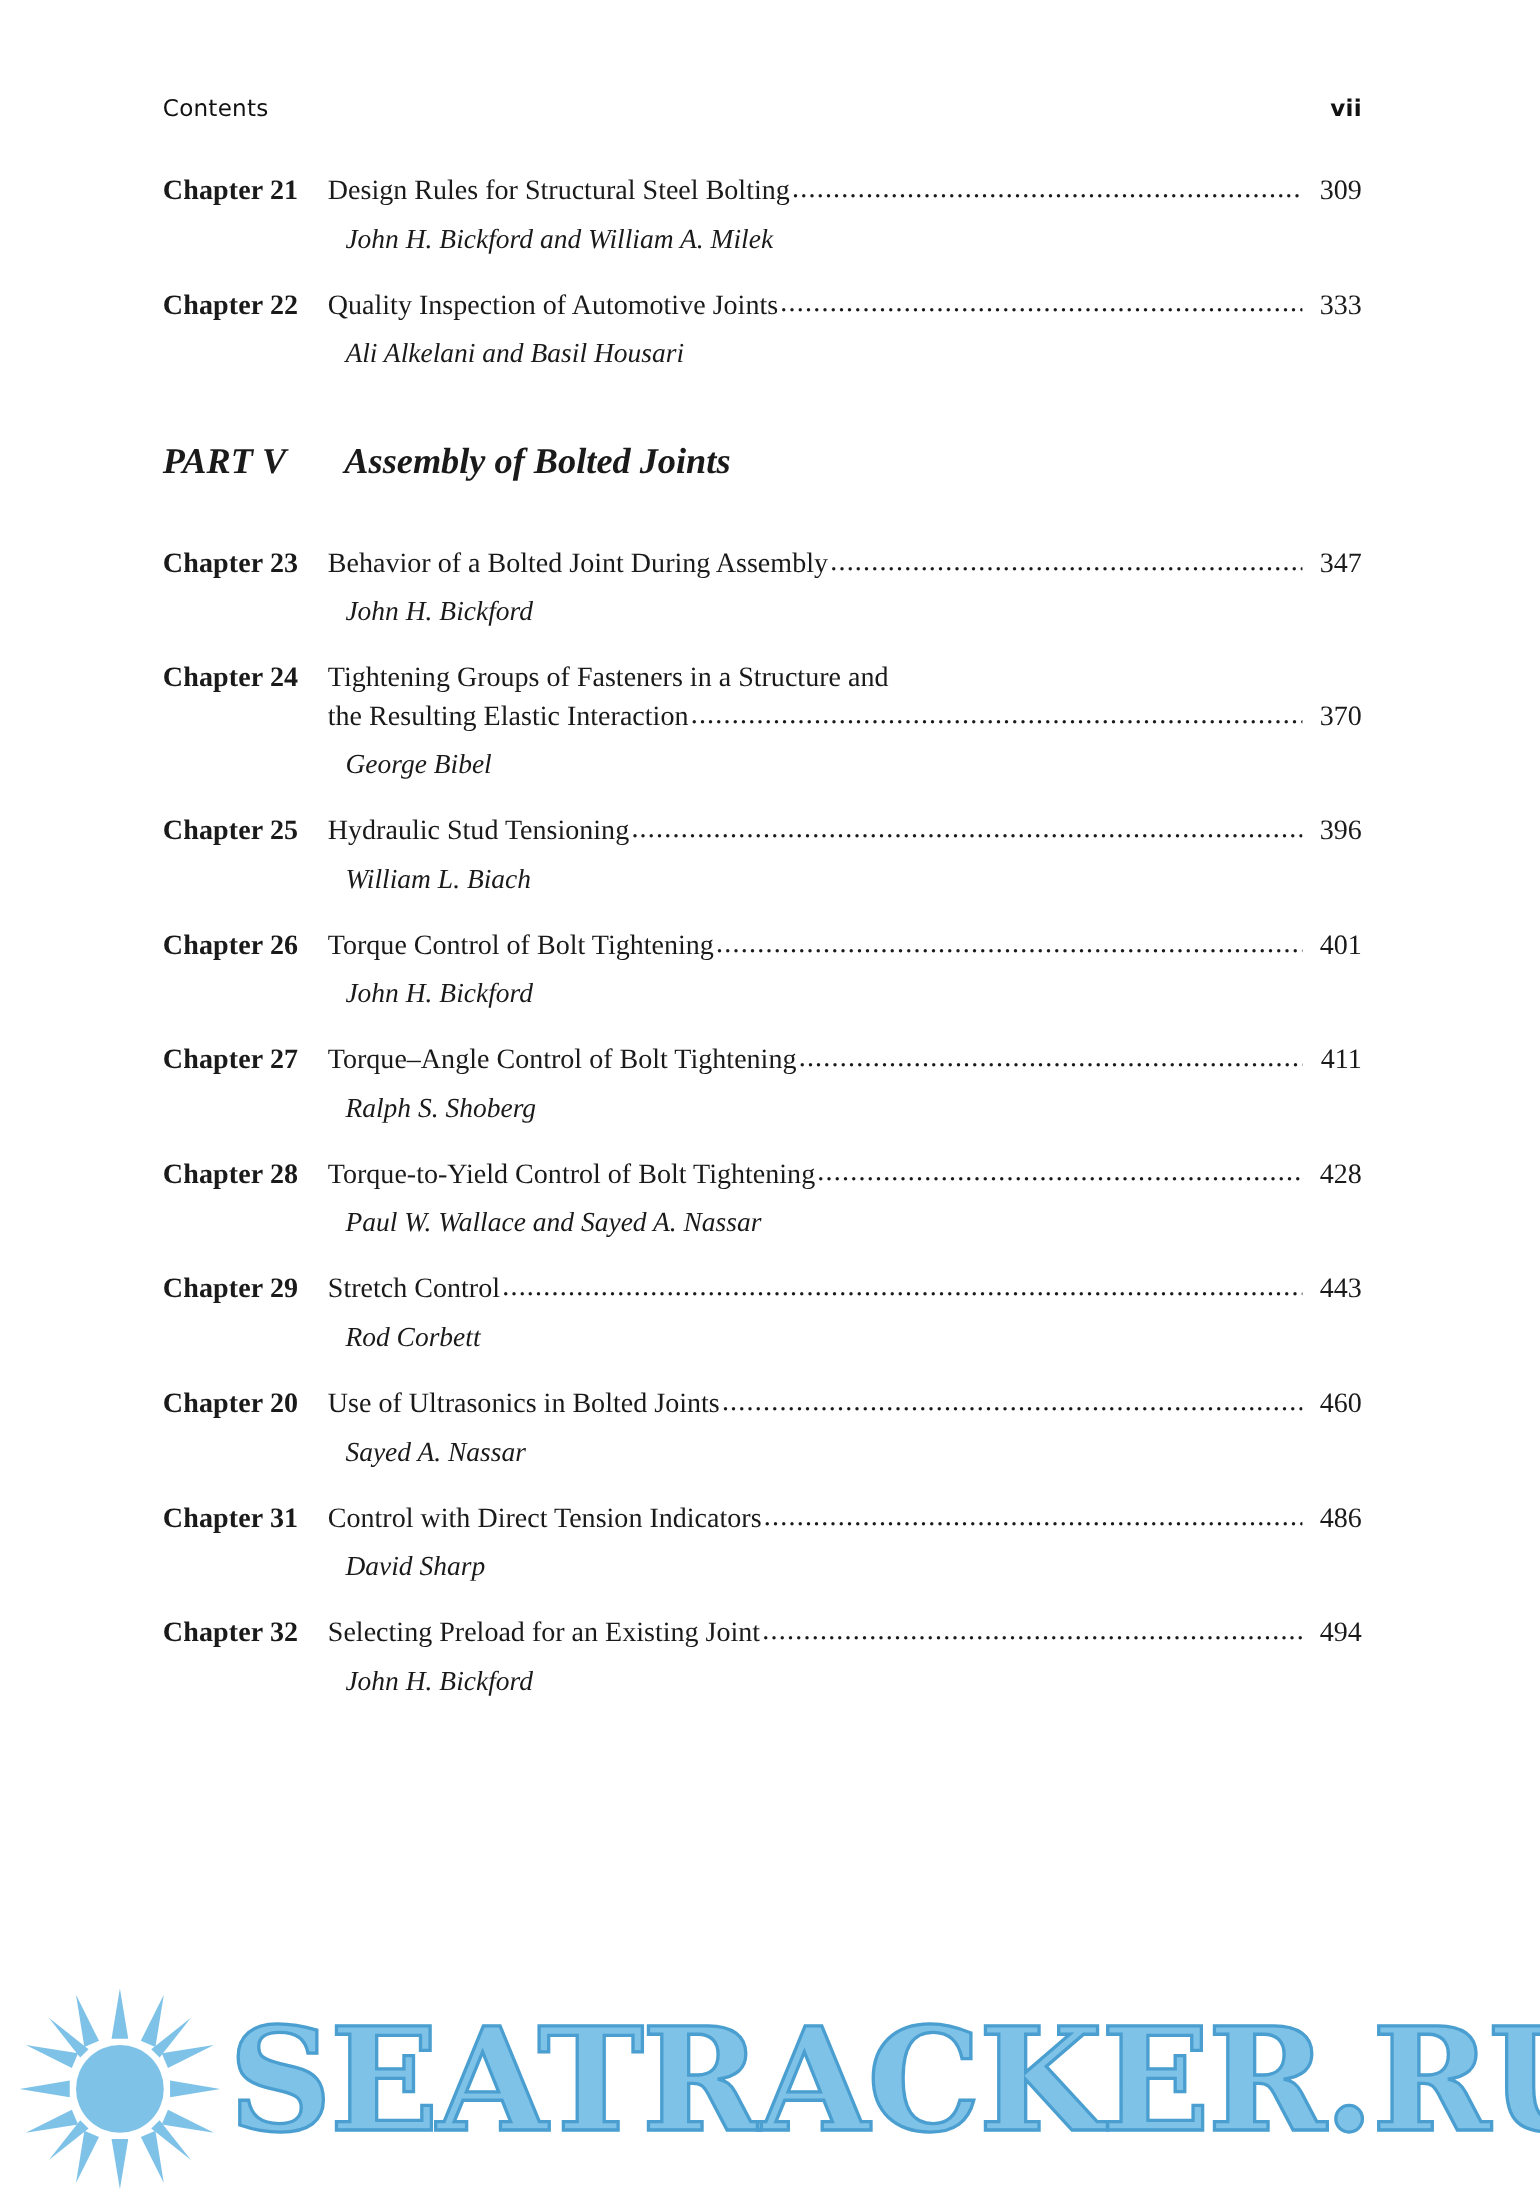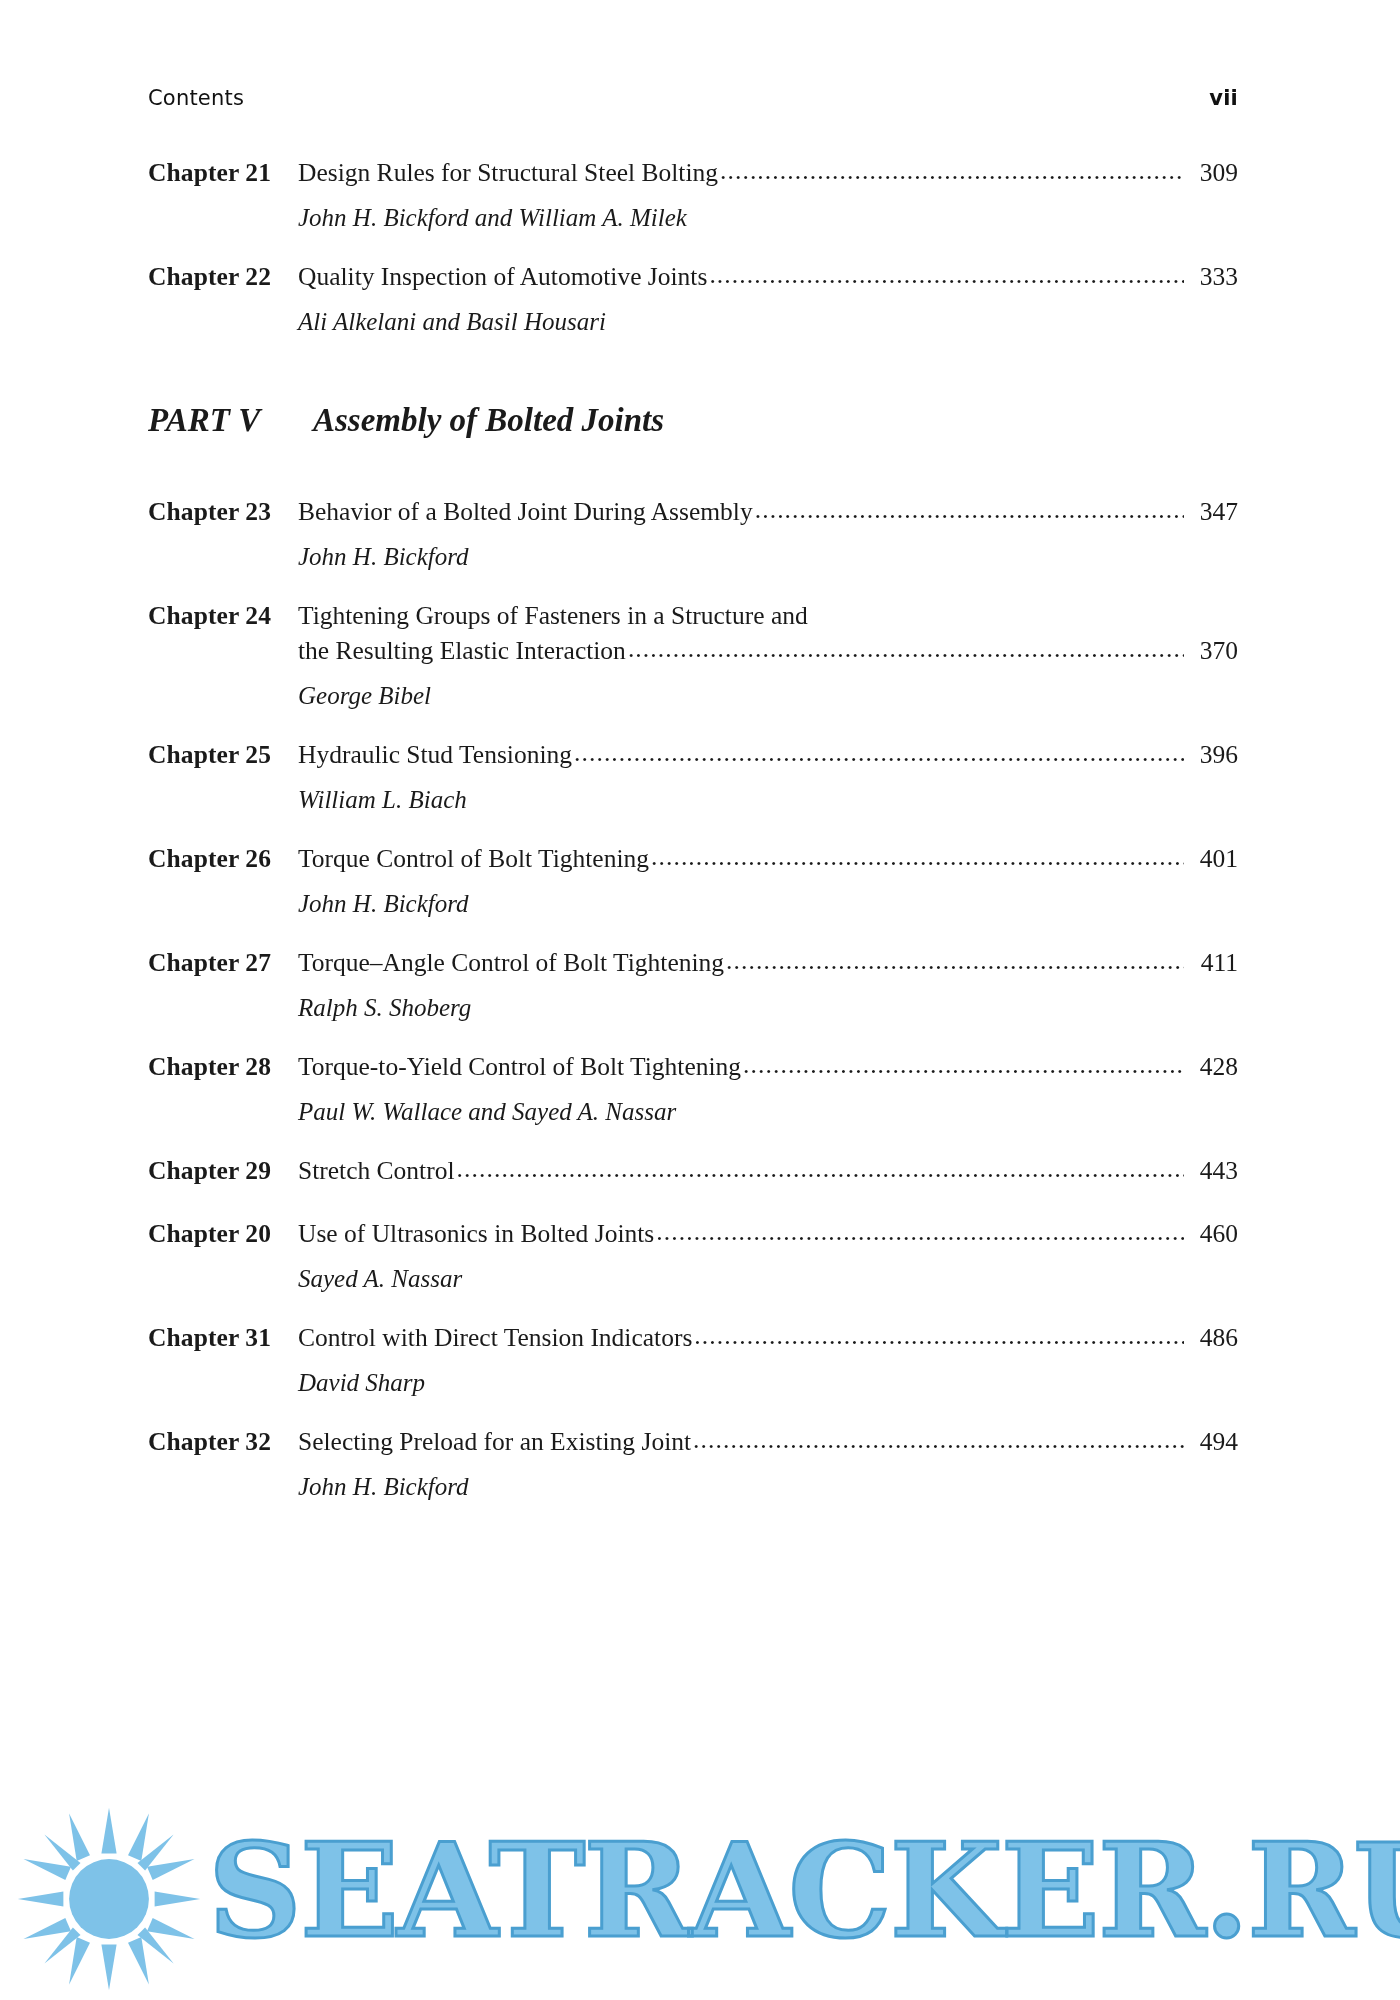--- a/index.html
+++ b/index.html
@@ -98,21 +98,21 @@
     align-items: baseline;
     width: 100%;
   }
   .authors {
     font-style: italic;
     font-size: 25px;
     margin-top: 14px;
     margin-left: 150px;
   }
   .entry .authors {
-    margin-left: 0;
+    margin-left: 16px;
   }
   .entry-body {
     margin-left: 150px;
   }
 
   
   .part-head {
     display: flex;
     align-items: flex-end;
     font-style: italic;
@@ -306,20 +306,23 @@
     <div class="entry">
       <div class="entry-line">
         <span class="chap-label">Chapter 29</span>
         <span class="title-wrap">
           <span class="title-row">
             <span class="title-text">Stretch Control</span>
             <span class="leader">..........................................................................................................................................</span>
             <span class="pagenum">443</span>
           </span>
         </span>
+      </div>
+      <div class="entry-body">
+        <div class="authors">Rod Corbett</div>
       </div>
     </div>
 
     <div class="entry">
       <div class="entry-line">
         <span class="chap-label">Chapter 20</span>
         <span class="title-wrap">
           <span class="title-row">
             <span class="title-text">Use of Ultrasonics in Bolted Joints</span>
             <span class="leader">..........................................................................................................................................</span>

